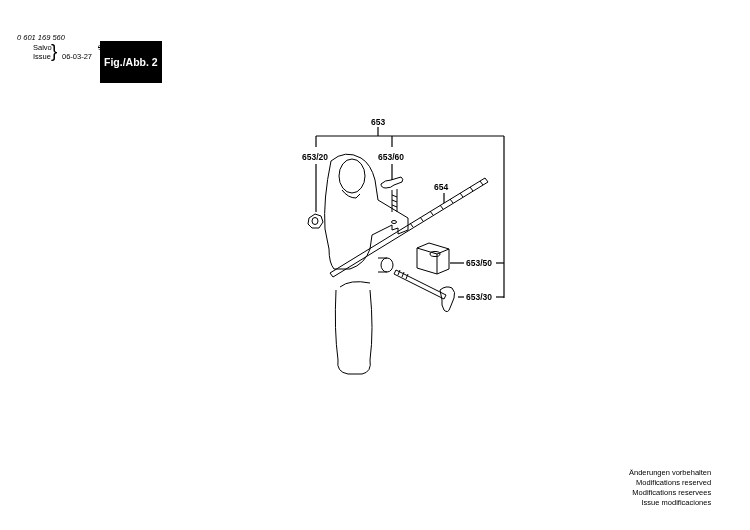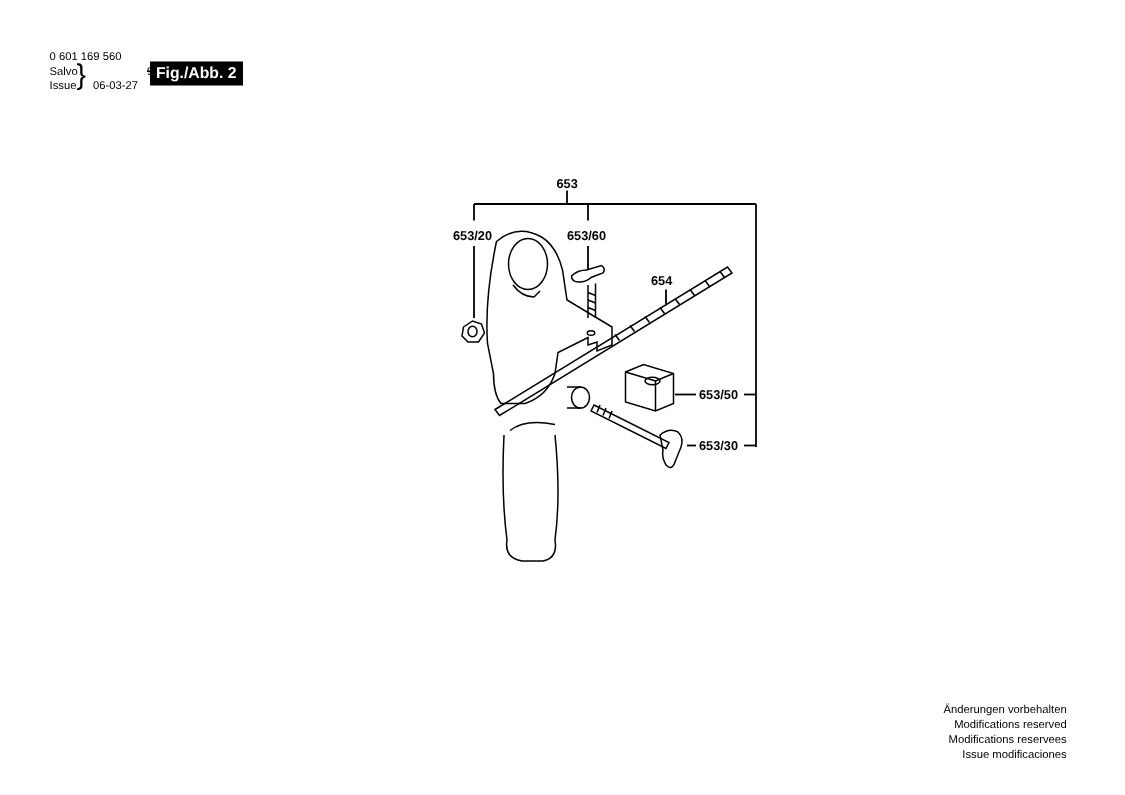--- a/index.html
+++ b/index.html
@@ -1,24 +1,24 @@
 <!DOCTYPE html>
 <html><head>
   <meta charset="utf-8">
   <style>
     html, body { margin:0; padding:0; background:#ffffff; }
     body { width:750px; height:530px; position:relative; overflow:hidden; font-family:"Liberation Sans", sans-serif; color:#000; }
     .hdr { position:absolute; font-size:7.5px; line-height:9px; }
-    .partno { left:33px; top:33px; }
+    .partno { left:17px; top:33px;font-style:italic; }
     .stand-lbl { left:33px; top:43px; }
     .issue-lbl { left:33px; top:52px; }
     .brace { position:absolute; left:51px; top:41px; font-size:19px; line-height:20px; }
     .stand-val { left:62px; top:43px; text-decoration:line-through;padding-left:36px; }
     .issue-val { left:62px; top:40px;margin-top:12px; }
-    .figbox { position:absolute; left:100px; top:41px; background:#000; color:#fff; font-weight:bold; font-size:10.5px; padding:2px 4px; line-height:12px; }
+    .figbox { position:absolute; left:100px; top:41px; background:#000; color:#fff; font-weight:bold; font-size:10.5px; padding:15px 4px; line-height:12px; }
     .footer { position:absolute; left:629px; top:468px; font-size:7.5px; line-height:10px; }
     .footer div { white-space:nowrap;text-align:right; }
     svg.diagram { position:absolute; left:0; top:0; }
     .lbl { font-family:"Liberation Sans", sans-serif; font-weight:bold; font-size:8.5px; }
   </style>
 </head>
 <body>
 
 <div class="hdr partno">0 601 169 560</div>
 <div class="hdr stand-lbl">Salvo</div>

